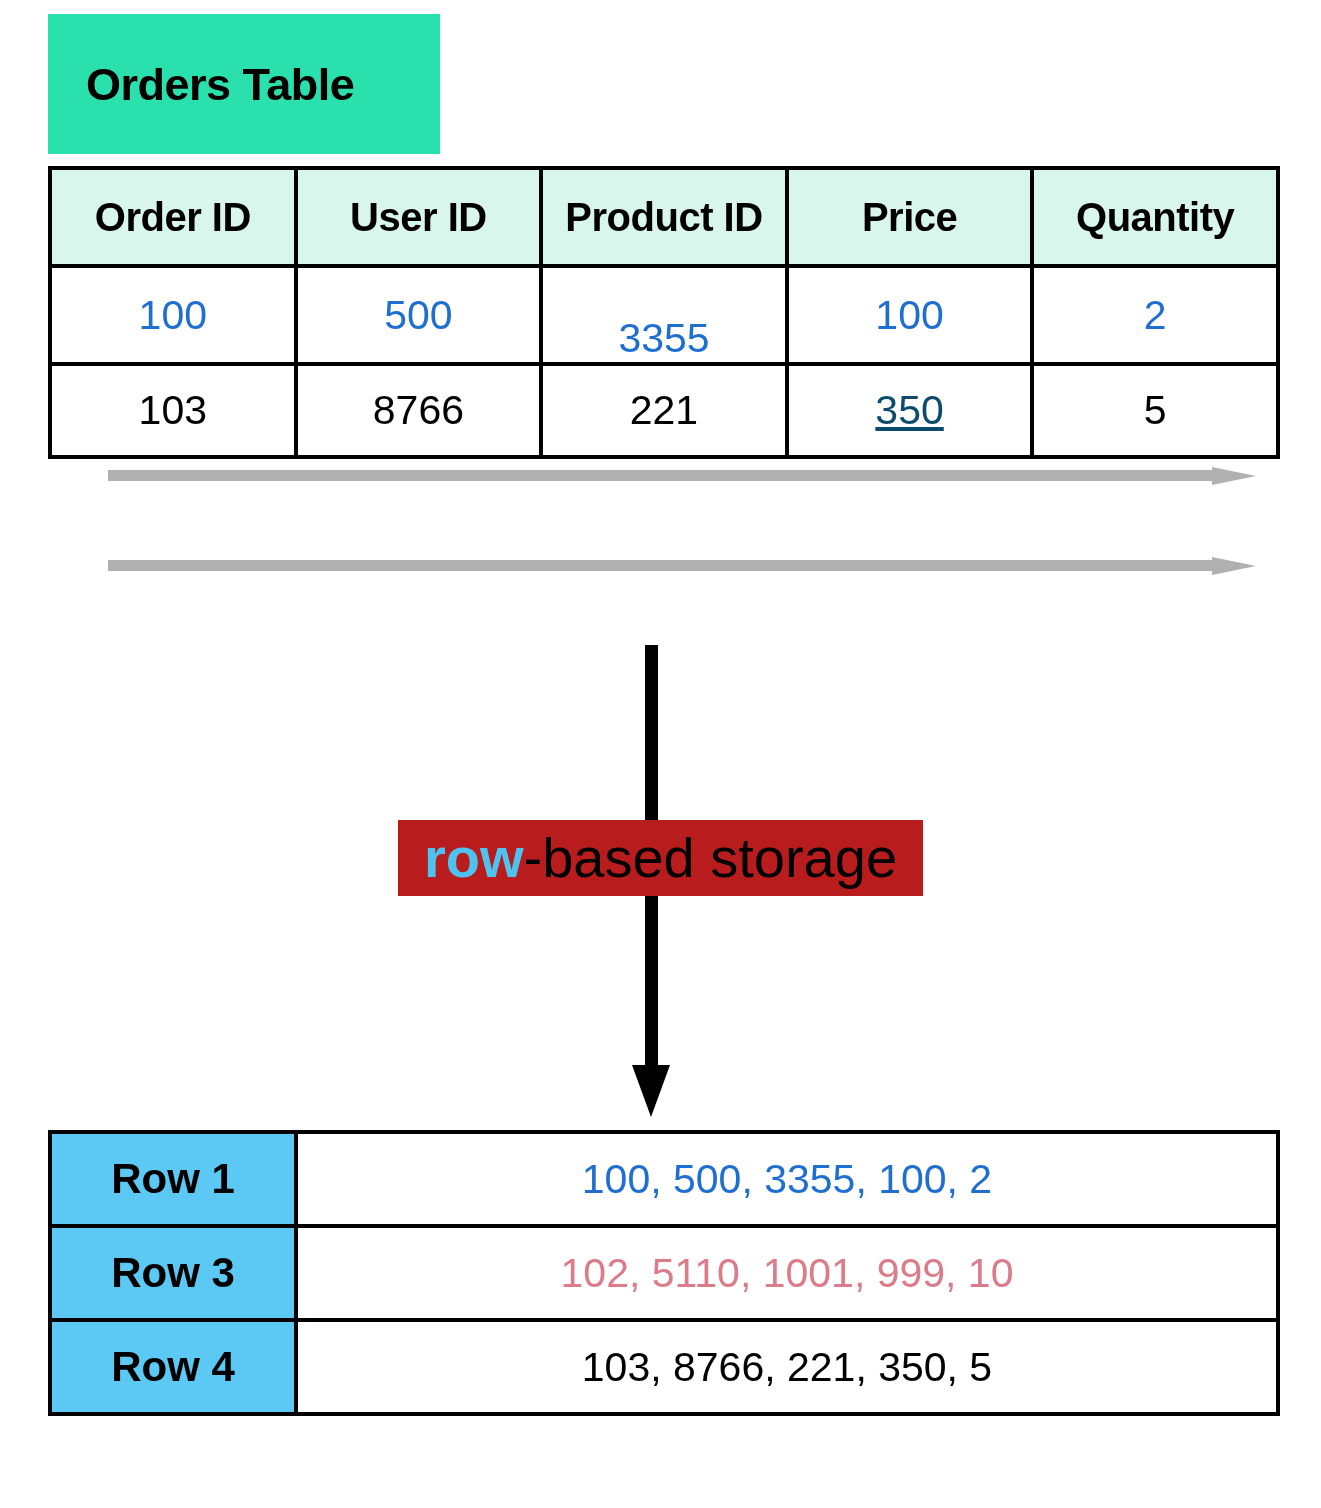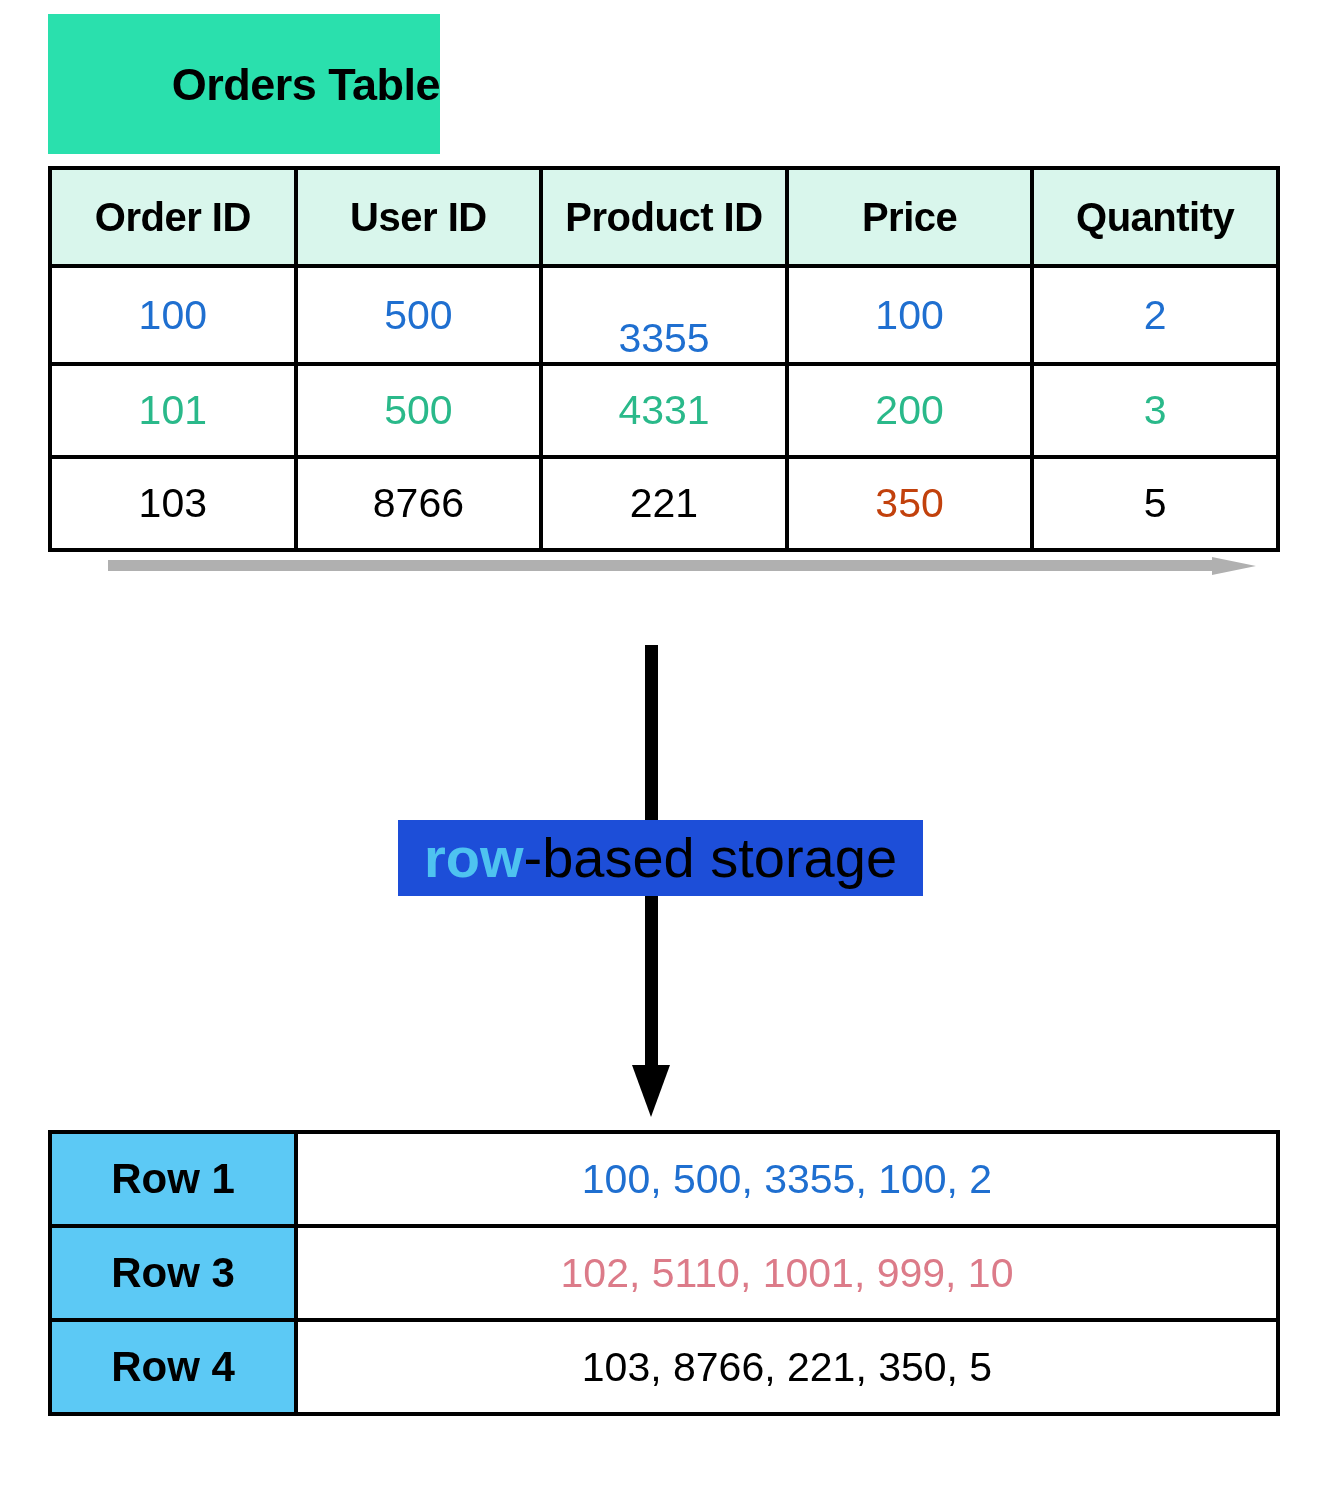--- a/index.html
+++ b/index.html
@@ -19,21 +19,20 @@
   
   #title-banner {
     position: absolute;
     left: 48px;
     top: 14px;
     width: 392px;
     height: 140px;
     background: #2ae0ad;
     display: flex;
     align-items: center;
-    justify-content: flex-end;
   }
   #title-banner .title-text {
     font-size: 45px;
     font-weight: bold;
     color: #000000;
     padding-left: 38px;
     letter-spacing: -0.5px;
     line-height: 1;
   }
 
@@ -140,21 +139,21 @@
   #storage-caption {
     position: absolute;
     left: 0;
     top: 820px;
     width: 1321px;
     text-align: center;
     font-size: 56px;
     z-index: 4;
   }
   #storage-caption .cap-inner {
-    background: #1d4ed8;
+    background: #b91c1c;
     padding: 6px 26px;
     display: inline-block;
     line-height: 1.15;
   }
   #storage-caption .kw {
     color: #4ec3f0;
     font-weight: bold;
   }
   #storage-caption .rest {
     color: #000000;
@@ -237,31 +236,24 @@
   </thead>
   <tbody>
     <tr>
       <td><span class="cellval" style="color: rgb(31, 111, 208);">100</span></td>
       <td><span class="cellval" style="color: rgb(31, 111, 208);">500</span></td>
       <td><span class="cellval" style="color: rgb(31, 111, 208); margin-top: 47px;">3355</span></td>
       <td><span class="cellval" style="color: rgb(31, 111, 208);">100</span></td>
       <td><span class="cellval" style="color: rgb(31, 111, 208);">2</span></td>
     </tr>
     <tr>
-      <td><span class="cellval" style="color: rgb(42, 185, 138);">101</span></td>
-      <td><span class="cellval" style="color: rgb(42, 185, 138);">500</span></td>
-      <td><span class="cellval" style="color: rgb(42, 185, 138);">4331</span></td>
-      <td><span class="cellval" style="color: rgb(42, 185, 138);">200</span></td>
-      <td><span class="cellval" style="color: rgb(42, 185, 138);">3</span></td>
-    </tr>
-    <tr>
       <td><span class="cellval" style="color: rgb(0, 0, 0);">103</span></td>
       <td><span class="cellval" style="color: rgb(0, 0, 0);">8766</span></td>
       <td><span class="cellval" style="color: rgb(0, 0, 0);">221</span></td>
-      <td><span class="cellval" style="color: #c2410c;">350</span></td>
+      <td><span class="cellval" style="color: #0c4a6e; text-decoration: underline;">350</span></td>
       <td><span class="cellval" style="color: rgb(0, 0, 0);">5</span></td>
     </tr>
   </tbody>
 </table>
 
 <div id="vertical-connector">
   <div class="vshaft"></div>
   <div class="vhead"></div>
 </div>
 

